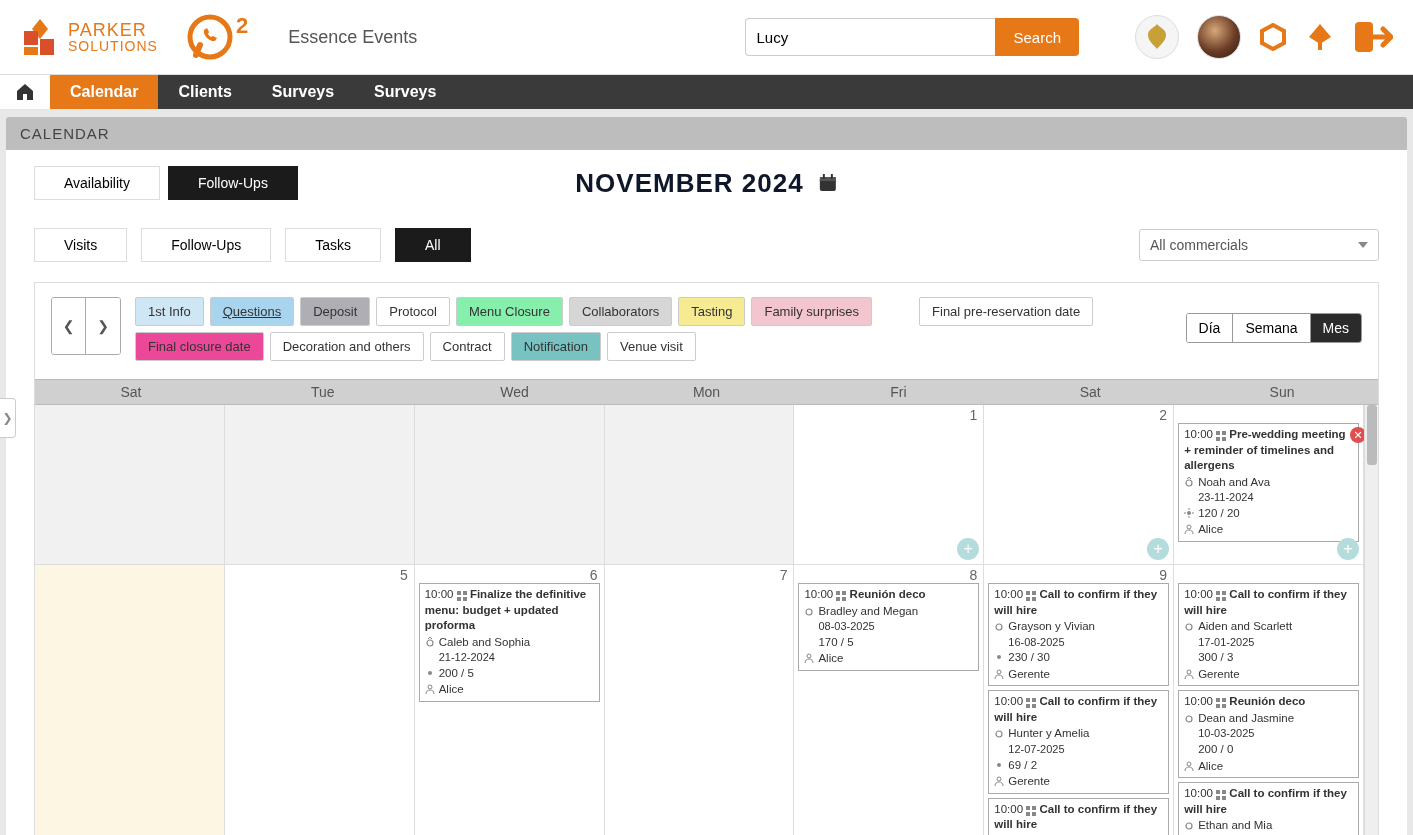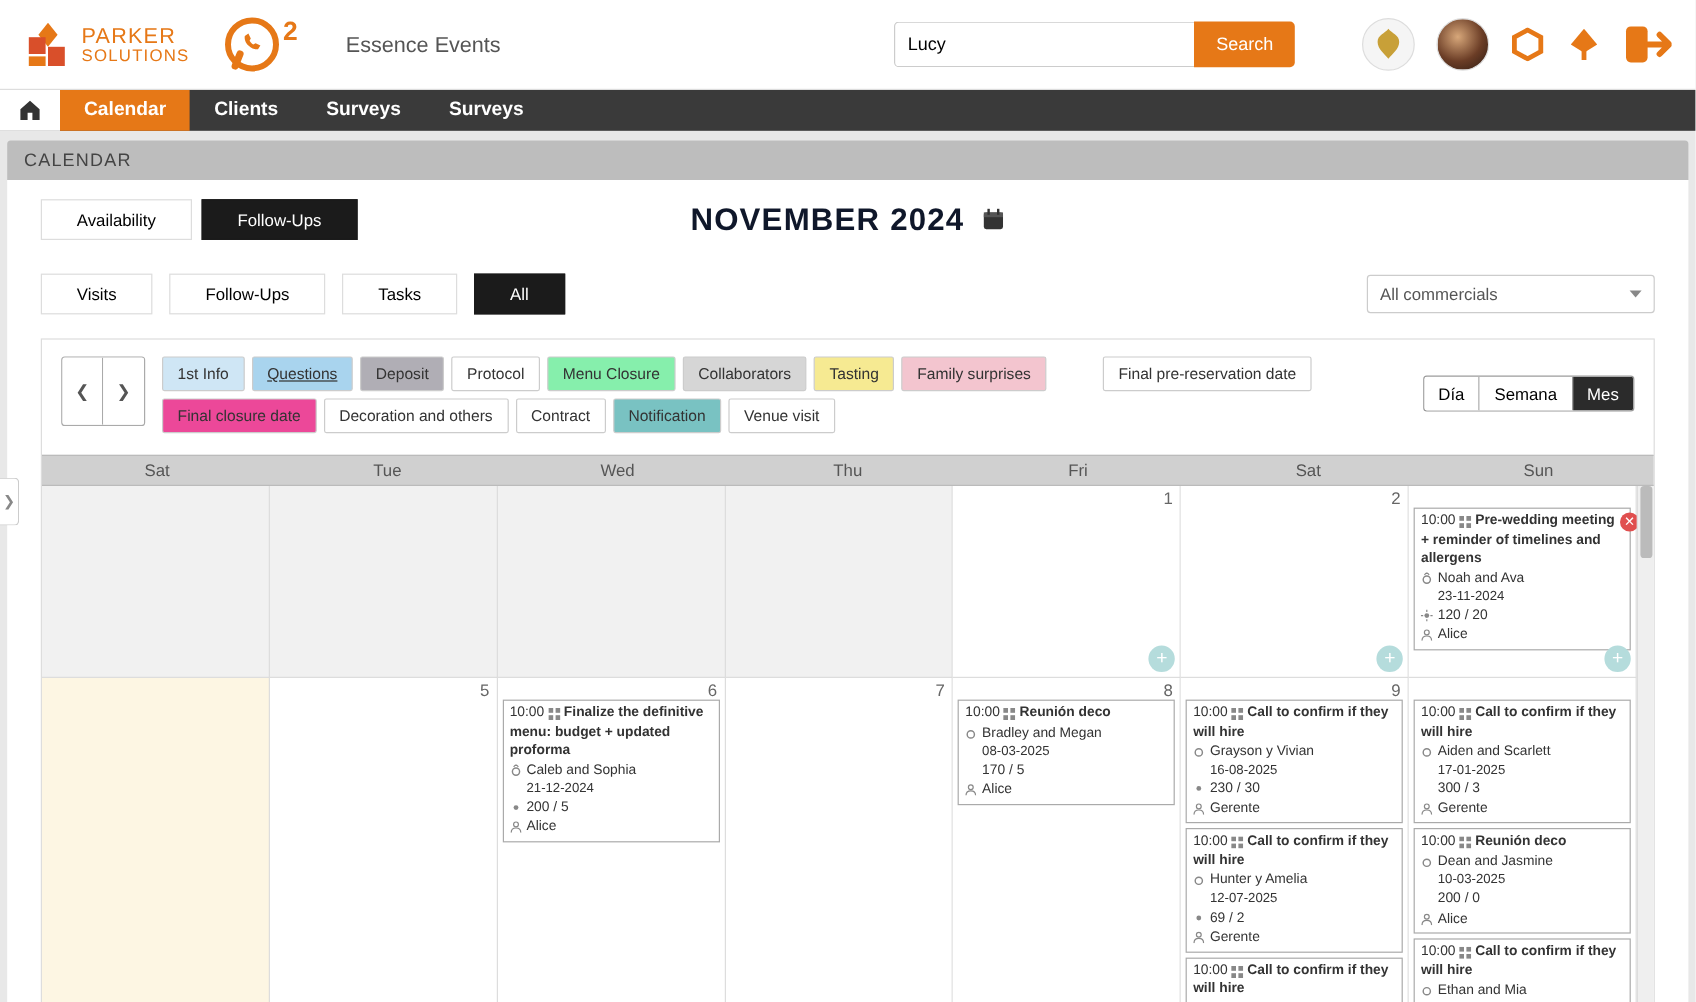--- a/index.html
+++ b/index.html
@@ -197,21 +197,21 @@
           <button class="view-btn">Semana</button>
           <button class="view-btn active">Mes</button>
         </div>
       </div>
 
       <div class="grid-wrap">
         <div class="grid-head">
           <div class="gh-cell">Sat</div>
           <div class="gh-cell">Tue</div>
           <div class="gh-cell">Wed</div>
-          <div class="gh-cell">Thu</div>
+          <div class="gh-cell">Mon</div>
           <div class="gh-cell">Fri</div>
           <div class="gh-cell">Sat</div>
           <div class="gh-cell">Sun</div>
         </div>
 
         <div class="grid-rows">
           <div class="grid-body">
 
             <div class="day-cell outside"></div>
             <div class="day-cell outside"></div>

